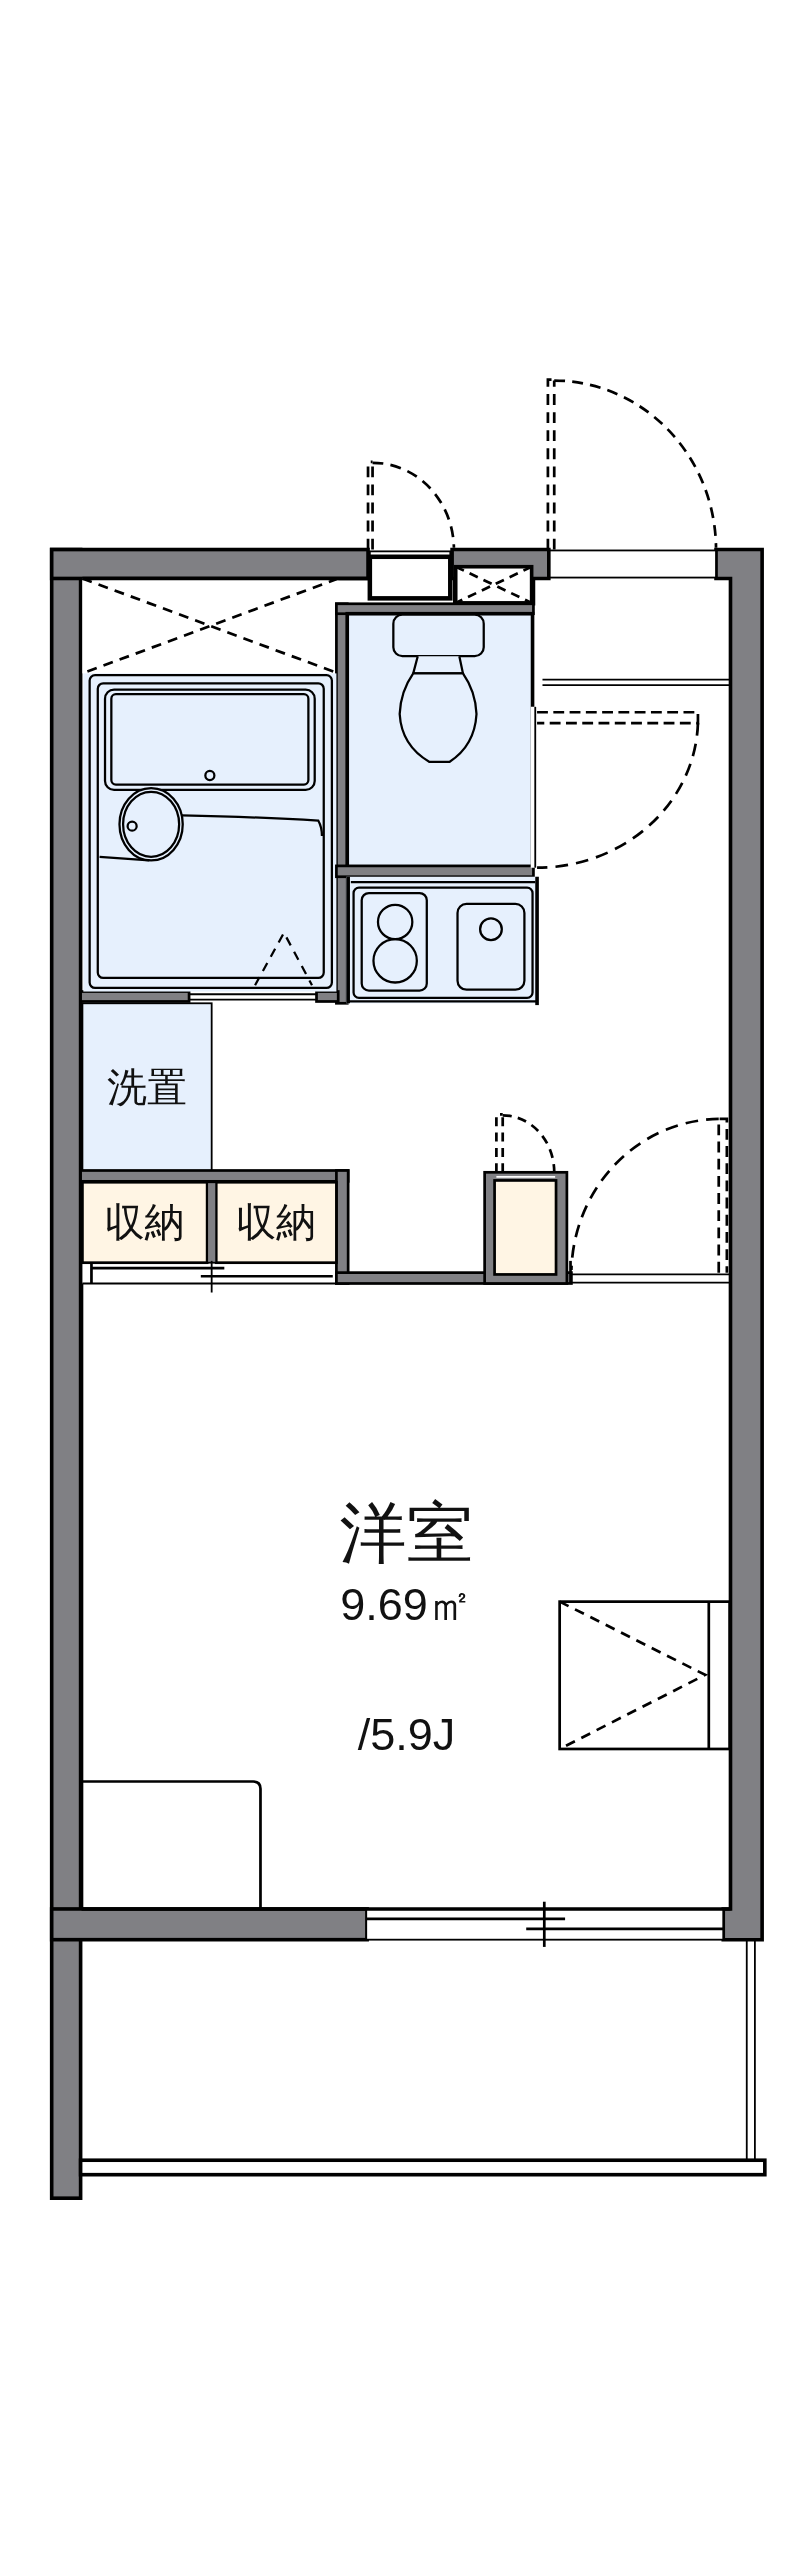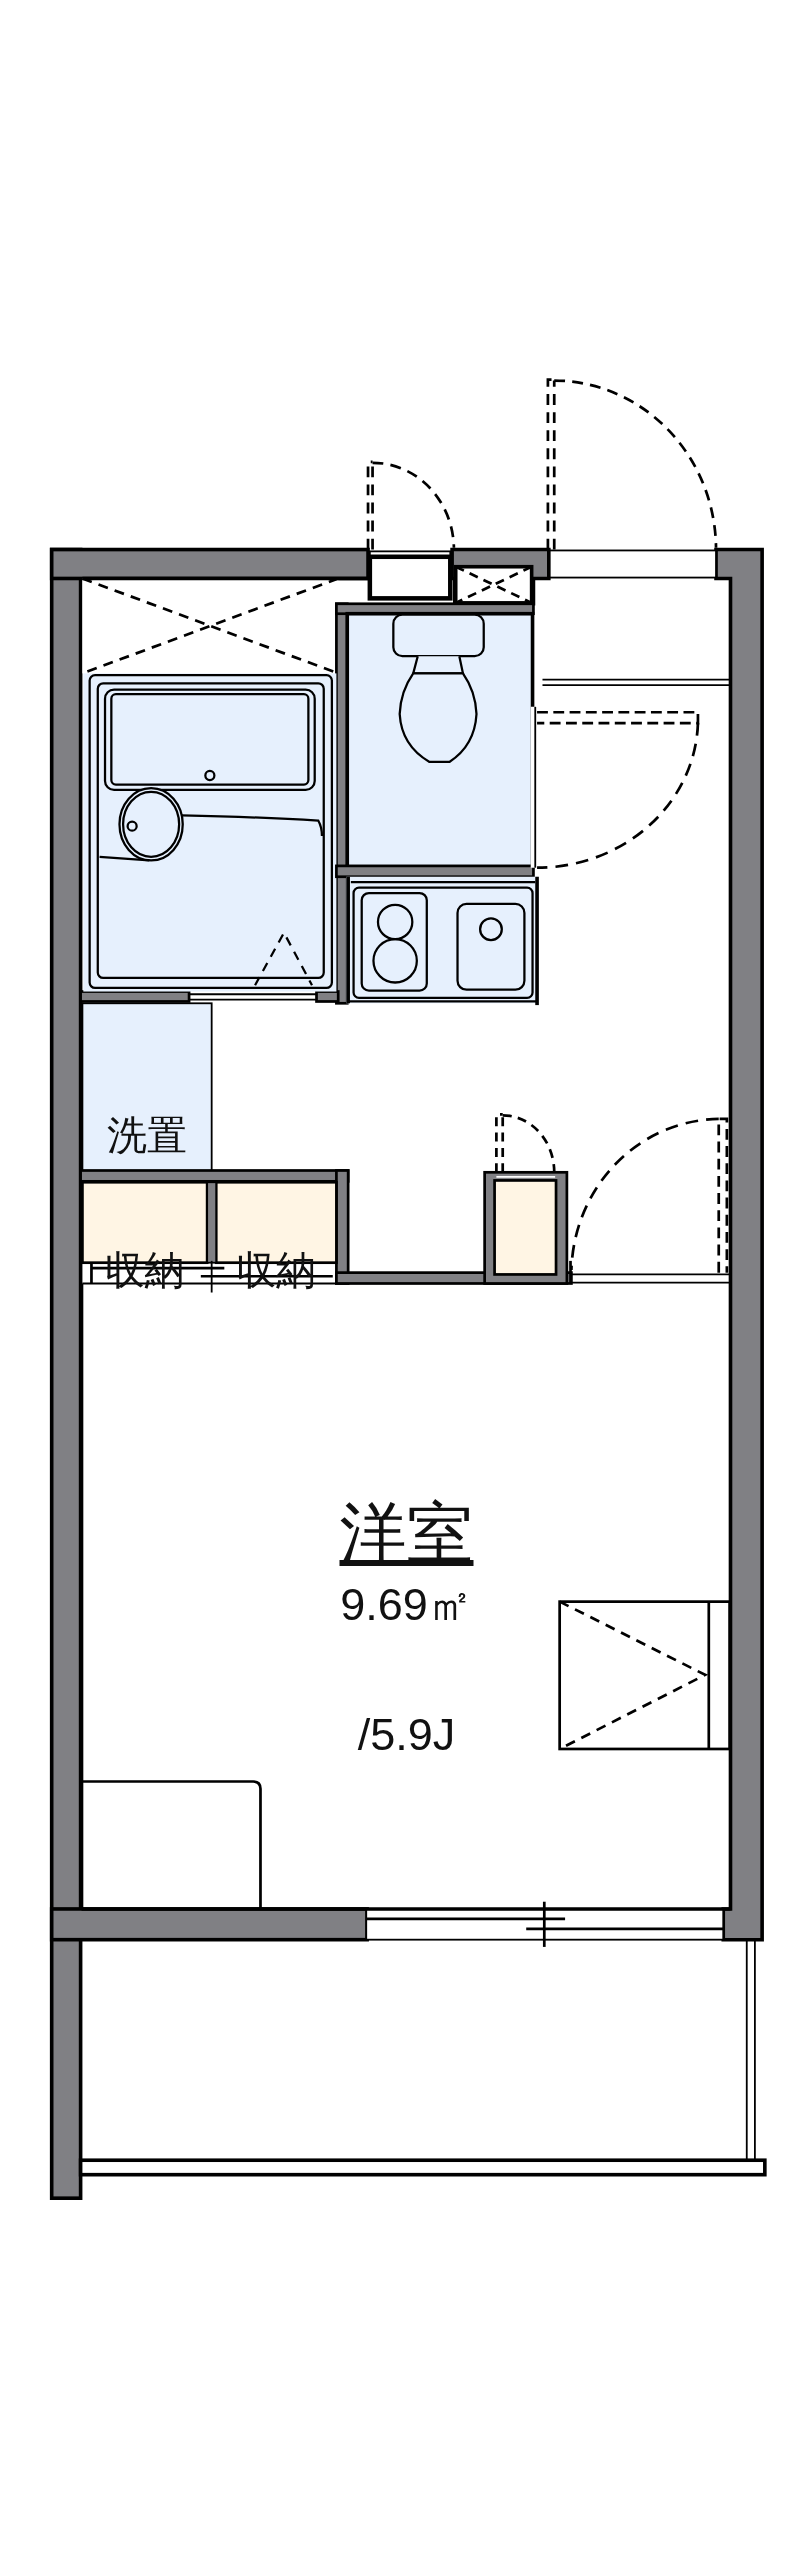--- a/index.html
+++ b/index.html
@@ -1,19 +1,19 @@
 <!DOCTYPE html>
 <html style="font-size:14.5px"><head>
 <meta charset="utf-8">
 <style>
   html,body{margin:0;padding:0;background:#ffffff;}
   body{width:812px;height:2576px;position:relative;overflow:hidden;font-family:"DejaVu Sans","Liberation Sans",sans-serif;}
   #plan{position:absolute;left:0;top:0;}
   .lbl{position:absolute;color:#111;text-align:center;white-space:nowrap;line-height:1;}
-  .lbl-sm{font-size:40px;margin-top:48px;}
+  .lbl-sm{font-size:40px;}
   .lbl-room{font-size:67px;}
   .lbl-area{font-size:45px;font-family:Liberation Sans, sans-serif;}
 </style>
 </head>
 <body>
 
 <svg id="plan" width="812" height="2576" viewBox="0 0 898 2850" xmlns="http://www.w3.org/2000/svg">
 
   <g fill="#808084" stroke="#000" stroke-width="4">
 
@@ -194,16 +194,16 @@
   <g stroke="#000">
     <line x1="826" y1="2146" x2="826" y2="2390" stroke-width="2"></line>
     <line x1="835" y1="2146" x2="835" y2="2390" stroke-width="2"></line>
     <rect x="89" y="2390" width="757" height="16" fill="#fff" stroke-width="4"></rect>
   </g>
 </svg>
 
 <div class="lbl lbl-sm" style="left:90px;top:1067px;width:114px;">洗置</div>
 <div class="lbl lbl-sm" style="left:84px;top:1202px;width:121px;">収納</div>
 <div class="lbl lbl-sm" style="left:216px;top:1202px;width:120px;">収納</div>
-<div class="lbl lbl-room" style="left:271px;top:1500px;width:271px;text-decoration:underline;">洋室</div>
+<div class="lbl lbl-room" style="left:271px;top:1500px;width:271px;">洋室</div>
 <div class="lbl lbl-area" style="left:271px;top:1582px;width:271px;">9.69㎡</div>
 <div class="lbl lbl-area" style="left:271px;top:1712px;width:271px;">/5.9J</div>
 
 
 </body></html>

